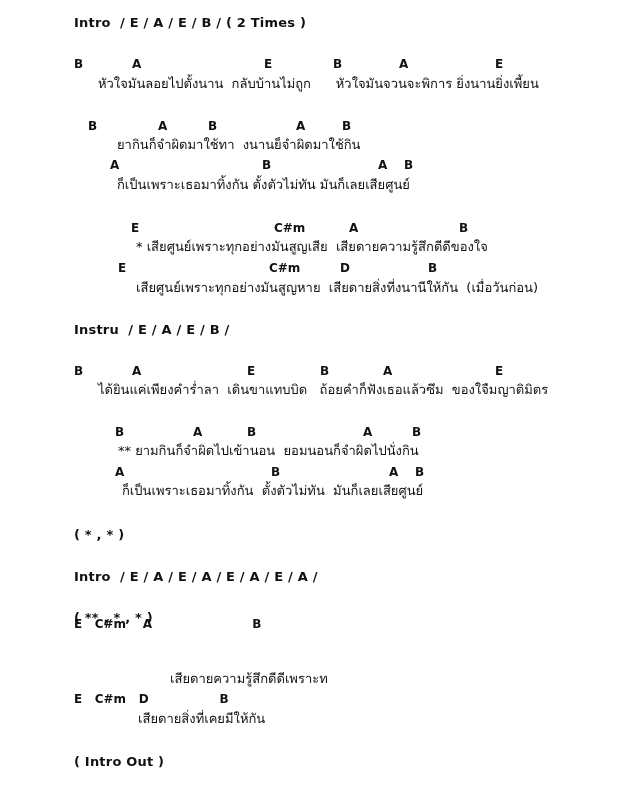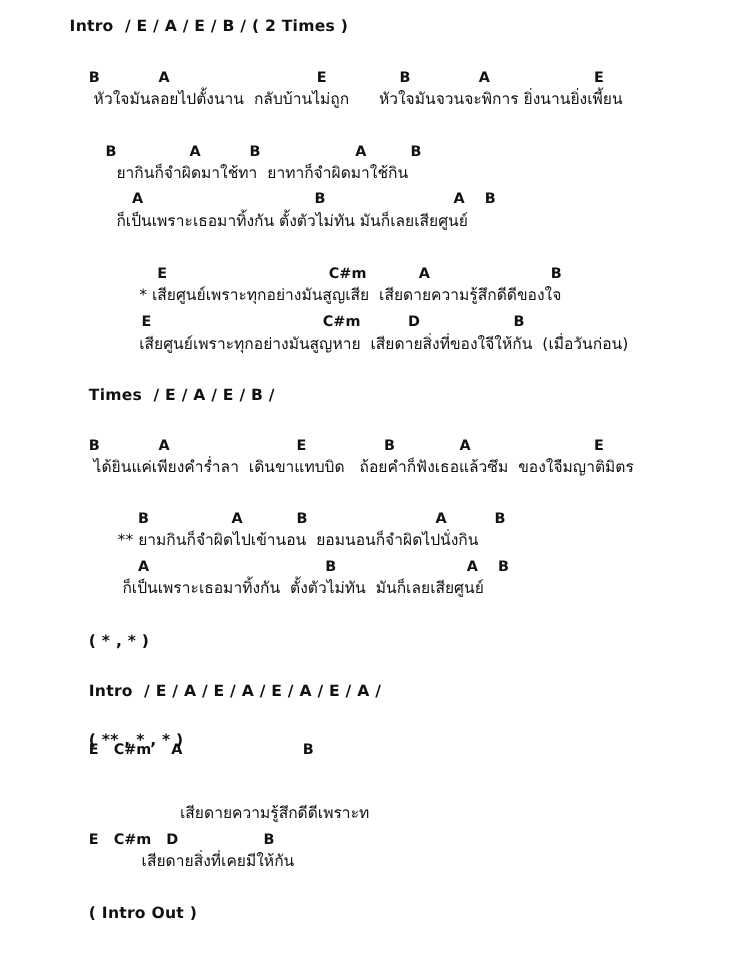--- a/index.html
+++ b/index.html
@@ -1,25 +1,25 @@
 <!DOCTYPE html>
 <html><head>
 <meta charset="utf-8">
 <style>
   html, body { margin:0; padding:0; background:#ffffff; }
   body { width:620px; height:800px; position:relative; overflow:hidden; font-family:"DejaVu Sans", sans-serif; color:#111; }
   .ln { position:absolute; white-space:pre; line-height:1; }
   .hd { font-weight:bold; font-size:13px; letter-spacing:0.2px; }
   .ch { font-weight:bold; font-size:12px; }
-  .ly { font-size:13px; }
+  .ly { font-size:13px;margin-left:20px; }
 </style>
 </head>
 <body>
 
-<div class="ln hd" style="left:58px;top:16px">Intro  / E / A / E / B / ( 2 Times )</div>
+<div class="ln hd" style="left:74px;top:16px">Intro  / E / A / E / B / ( 2 Times )</div>
 
 <div>
   <div class="chordrow">
       <div class="ln ch" style="left: 74px; top: 58px;">B</div>
       <div class="ln ch" style="left: 132px; top: 58px;">A</div>
       <div class="ln ch" style="left: 264px; top: 58px;">E</div>
       <div class="ln ch" style="left: 333px; top: 58px;">B</div>
       <div class="ln ch" style="left: 399px; top: 58px;">A</div>
       <div class="ln ch" style="left: 495px; top: 58px;">E</div>
     </div>
@@ -27,21 +27,21 @@
 </div>
 
 <div>
   <div class="chordrow">
       <div class="ln ch" style="left: 88px; top: 120px;">B</div>
       <div class="ln ch" style="left: 158px; top: 120px;">A</div>
       <div class="ln ch" style="left: 208px; top: 120px;">B</div>
       <div class="ln ch" style="left: 296px; top: 120px;">A</div>
       <div class="ln ch" style="left: 342px; top: 120px;">B</div>
     </div>
-  <div class="ln ly" style="left:97px;top:138px">ยากินก็จำผิดมาใช้ทา  ยาทาก็จำผิดมาใช้กิน</div>
+  <div class="ln ly" style="left:97px;top:138px">ยากินก็จำผิดมาใช้ทา  งนานย็จำผิดมาใช้กิน</div>
   <div class="chordrow">
       <div class="ln ch" style="left: 110px; top: 159px;">A</div>
       <div class="ln ch" style="left: 262px; top: 159px;">B</div>
       <div class="ln ch" style="left: 378px; top: 159px;">A</div>
       <div class="ln ch" style="left: 404px; top: 159px;">B</div>
     </div>
   <div class="ln ly" style="left:97px;top:178px">ก็เป็นเพราะเธอมาทิ้งกัน ตั้งตัวไม่ทัน มันก็เลยเสียศูนย์</div>
 </div>
 
 <div>
@@ -51,24 +51,24 @@
       <div class="ln ch" style="left: 349px; top: 222px;">A</div>
       <div class="ln ch" style="left: 459px; top: 222px;">B</div>
     </div>
   <div class="ln ly" style="left:116px;top:240px">* เสียศูนย์เพราะทุกอย่างมันสูญเสีย  เสียดายความรู้สึกดีดีของใจ</div>
   <div class="chordrow">
       <div class="ln ch" style="left: 118px; top: 262px;">E</div>
       <div class="ln ch" style="left: 269px; top: 262px;">C#m</div>
       <div class="ln ch" style="left: 340px; top: 262px;">D</div>
       <div class="ln ch" style="left: 428px; top: 262px;">B</div>
     </div>
-  <div class="ln ly" style="left:116px;top:281px">เสียศูนย์เพราะทุกอย่างมันสูญหาย  เสียดายสิ่งที่ของใจีให้กัน  (เมื่อวันก่อน)</div>
+  <div class="ln ly" style="left:116px;top:281px">เสียศูนย์เพราะทุกอย่างมันสูญหาย  เสียดายสิ่งที่งนานีให้กัน  (เมื่อวันก่อน)</div>
 </div>
 
-<div class="ln hd" style="left:74px;top:323px">Times  / E / A / E / B /</div>
+<div class="ln hd" style="left:74px;top:323px">Instru  / E / A / E / B /</div>
 
 <div>
   <div class="chordrow">
       <div class="ln ch" style="left: 74px; top: 365px;">B</div>
       <div class="ln ch" style="left: 132px; top: 365px;">A</div>
       <div class="ln ch" style="left: 247px; top: 365px;">E</div>
       <div class="ln ch" style="left: 320px; top: 365px;">B</div>
       <div class="ln ch" style="left: 383px; top: 365px;">A</div>
       <div class="ln ch" style="left: 495px; top: 365px;">E</div>
     </div>

